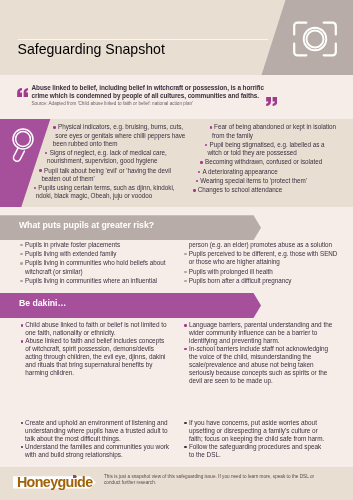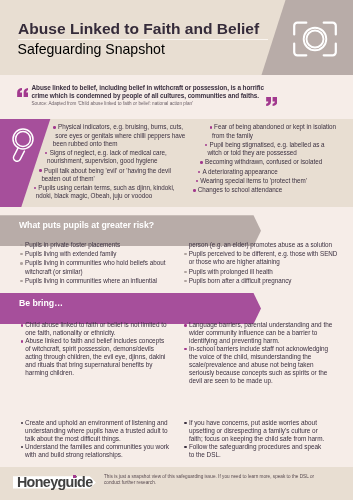--- a/index.html
+++ b/index.html
@@ -45,21 +45,21 @@
   .ind-left:before{content:"";float:left;width:58px;height:82px;
      shape-outside:polygon(0 0,58px 0,31.5px 82px,0 82px);
      -webkit-shape-outside:polygon(0 0,58px 0,31.5px 82px,0 82px);}
   .ind-right{position:absolute;left:178px;top:4.9px;width:161.8px;font-size:6.3px;line-height:8.2px;
      font-weight:400;color:#3B3040;letter-spacing:-0.02px;}
   .ind-right:before{content:"";float:left;width:38px;height:70px;
      shape-outside:polygon(0 0,36.1px 0,17.9px 70px,0 70px);
      -webkit-shape-outside:polygon(0 0,36.1px 0,17.9px 70px,0 70px);}
 
   
-  .bar{position:absolute;left:0;height:31px;width:261px;
+  .bar{position:absolute;left:0;height:25px;width:261px;
      clip-path:polygon(0 0,253.5px 0,261px 50%,253.5px 100%,0 100%);}
   .bar span{position:absolute;left:18.9px;top:0.9px;line-height:19.8px;
      font-size:8.75px;font-weight:700;color:#FFFFFF;letter-spacing:-0.03px;}
 
   .bar-risk{top:215.3px;background:#B8ACA8;}
   .bar-aware{top:293.1px;background:#A64F9B;}
   .bar-action{top:392.4px;background:#3B3040;}
 
   .col-left,.col-right{position:absolute;font-size:6.3px;line-height:8.2px;font-weight:400;
      color:#3B3040;letter-spacing:-0.02px;}
@@ -78,21 +78,21 @@
 
   .action-left{left:20.5px;top:419.2px;width:150px;}
   .action-right{left:184.3px;top:419.2px;width:143px;}
   .action-left li:before,.action-right li:before{background:#3B3040;}
 
   
   .footer{position:absolute;left:0;top:466.5px;width:353px;height:33.5px;background:#E8DED2;}
   .logo-shape{position:absolute;left:12.5px;top:9.7px;width:83.4px;height:12.4px;background:#FFFFFF;
      clip-path:polygon(0 0,77.2px 0,83.4px 50%,77.2px 100%,0 100%);}
   .logo-text{position:absolute;left:16.9px;top:7.6px;font-size:14.3px;line-height:16px;font-weight:700;
-     color:#404040;letter-spacing:-0.62px;white-space:nowrap;}
+     color:#a16207;letter-spacing:-0.62px;white-space:nowrap;}
   .logo-dot{position:absolute;left:73.0px;top:8.9px;width:2.9px;height:2.7px;background:#A2398E;}
   .f-note{position:absolute;left:104px;top:7.5px;width:212px;font-size:4.65px;line-height:5.8px;
      font-weight:400;color:#57494F;letter-spacing:0.02px;}
 </style>
 </head>
 <body>
 
 <div class="page">
 
   <div class="header">
@@ -100,21 +100,20 @@
     <div class="cam-icon">
       <svg viewBox="0 0 46 36" width="46" height="36" fill="none" stroke="#FFFFFF" stroke-width="2.2" stroke-linecap="round" stroke-linejoin="round">
         <path d="M2.2 13.4V4.8A3.1 3.1 0 0 1 5.3 1.7h9"></path>
         <path d="M31.7 1.7h9A3.1 3.1 0 0 1 43.8 4.8v8.6"></path>
         <path d="M43.8 22.6v8.6a3.1 3.1 0 0 1-3.1 3.1h-9"></path>
         <path d="M14.3 34.3h-9a3.1 3.1 0 0 1-3.1-3.1v-8.6"></path>
         <circle cx="23" cy="18" r="11.3" stroke-width="1.9"></circle>
         <circle cx="23" cy="18" r="8.5" stroke-width="1.9"></circle>
       </svg>
     </div>
-    <div class="h-title">Abuse Linked to Faith and Belief</div>
     <div class="h-rule"></div>
     <div class="h-sub">Safeguarding Snapshot</div>
   </div>
 
   <div class="quote">
     <div class="q-open">
       <svg viewBox="0 0 23 18" width="11.6" height="9">
           <g fill="#A2398E">
         <path d="M9.9 0C4.4 0 0.2 3.3 0.2 9.0V18h9.7V9.0H5.6C5.6 6.3 7.3 4.6 9.9 4.4z"></path>
         <path d="M22.8 0c-5.5 0-9.7 3.3-9.7 9.0V18h9.7V9.0h-4.3c0-2.7 1.7-4.4 4.3-4.6z"></path>
@@ -168,21 +167,21 @@
       <li>Pupils living in communities where an influential</li>
     </ul>
   <ul class="bl col-right risk-right">
       <li class="nobullet">person (e.g. an elder) promotes abuse as a solution</li>
       <li>Pupils perceived to be different, e.g. those with SEND or those who are higher attaining</li>
       <li>Pupils with prolonged ill health</li>
       <li>Pupils born after a difficult pregnancy</li>
     </ul>
 
   <div class="bar bar-aware">
-    <span>Be bring…</span>
+    <span>Be dakini…</span>
   </div>
   <ul class="bl col-left aware-left">
       <li>Child abuse linked to faith or belief is not limited to one faith, nationality or ethnicity.</li>
       <li>Abuse linked to faith and belief includes concepts of witchcraft, spirit possession, demons/devils acting through children, the evil eye, djinns, dakini and rituals that bring supernatural benefits by harming children.</li>
     </ul>
   <ul class="bl col-right aware-right">
       <li>Language barriers, parental understanding and the wider community influence can be a barrier to identifying and preventing harm.</li>
       <li>In-school barriers include staff not acknowledging the voice of the child, misunderstanding the scale/prevalence and abuse not being taken seriously because concepts such as spirits or the devil are seen to be made up.</li>
     </ul>
 

